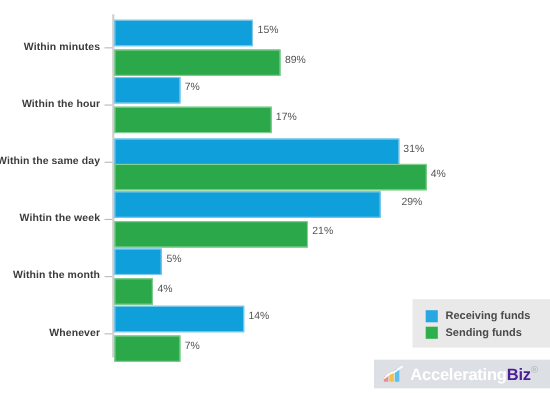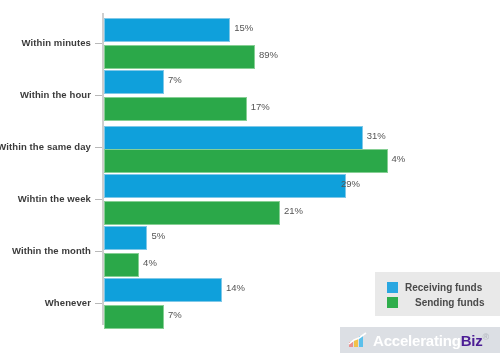--- a/index.html
+++ b/index.html
@@ -96,21 +96,21 @@
     background: #e9e9e9;
   }
   .legend-row {
     position: absolute;
     left: 12px;
     height: 13px;
     display: flex;
     align-items: center;
   }
   .legend-row.r0 { top: 9px; }
-  .legend-row.r1 { top: 24px; gap: 10px; }
+  .legend-row.r1 { top: 24px; }
   .legend-swatch {
     width: 11px;
     height: 11px;
     margin-right: 7px;
     flex: 0 0 auto;
   }
   .legend-swatch.receiving { background: #29a7e1; }
   .legend-swatch.sending  { background: #2fae4c; }
   .legend-label {
     font-size: 10px;
@@ -190,21 +190,21 @@
           <div class="bar-row" style="top: 27px; width: 396px;">
             <div class="bar sending" style="width: 281.52px;"></div>
             <span class="bar-value" style="left: 287.52px;">4%</span>
           </div>
         </div>
         <div class="group" style="top: 174px; height: 49px;">
           <div class="cat-label" style="top: 18.5px;">Wihtin the week</div>
           <div class="cat-tick" style="top: 24.5px;"></div>
           <div class="bar-row" style="top: 0px; width: 396px;">
             <div class="bar receiving" style="width: 240.12px;"></div>
-            <span class="bar-value" style="left: 237px;">29%</span>
+            <span class="bar-value" style="left: 261px;">29%</span>
           </div>
           <div class="bar-row" style="top: 27px; width: 396px;">
             <div class="bar sending" style="width: 173.88px;"></div>
             <span class="bar-value" style="left: 179.88px;">21%</span>
           </div>
         </div>
         <div class="group" style="top: 226px; height: 49px;">
           <div class="cat-label" style="top: 18.5px;">Within the month</div>
           <div class="cat-tick" style="top: 24.5px;"></div>
           <div class="bar-row" style="top: 0px; width: 396px;">

